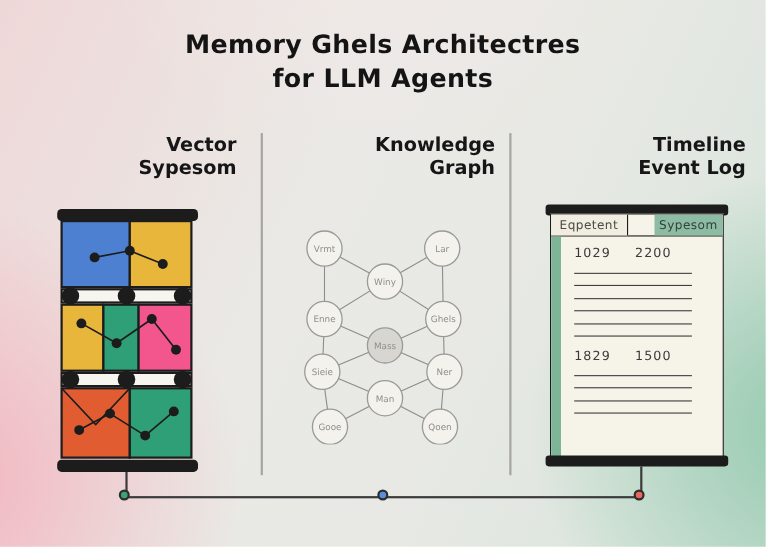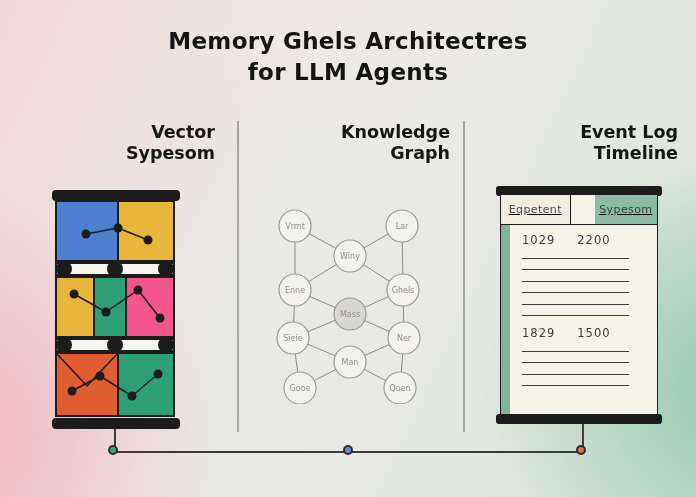--- a/index.html
+++ b/index.html
@@ -41,21 +41,21 @@
 
   
   .eventlog { position:absolute; left:500px; top:186px; width:158px; height:238px; }
   .el-cap { position:absolute; left:-4px; width:166px; height:10px; border-radius:3px; background:#1c1c1c; }
   .el-cap.top { top:0; }
   .el-cap.bottom { top:228px; }
   .el-body {
     position:absolute; top:8px; bottom:8px; left:0; right:0;
     border:1.5px solid #1c1c1c; display:flex; flex-direction:column; overflow:hidden;
   }
-  .el-header { display:flex; height:30px; border-bottom:1.5px solid #1c1c1c; flex:0 0 auto;text-decoration:underline; }
+  .el-header { display:flex; height:20px; border-bottom:1.5px solid #1c1c1c; flex:0 0 auto; }
   .el-h-cell {
     display:flex; align-items:center; justify-content:center;
     font-size:11px; letter-spacing:0.4px; color:#4a4a48;
   }
   .el-h-left  { flex:1.1; border-right:1.5px solid #1c1c1c; }
   .el-h-right { flex:1; color:#35423a;margin-left:24px; }
   .el-main { flex:1; display:flex; }
   .el-stripe { width:9px; flex:0 0 auto; }
   .el-content { flex:1; padding:6px 28px 4px 12px; }
   .el-row-label { display:flex; gap:22px; font-size:11.5px; color:#3a3a3a; letter-spacing:1px; margin:10px 0 2px; }
@@ -87,22 +87,22 @@
 
   <div class="col-header c1">
     <div>Vector</div>
     <div>Sypesom</div>
   </div>
   <div class="col-header c2">
     <div>Knowledge</div>
     <div>Graph</div>
   </div>
   <div class="col-header c3">
+    <div>Timeline</div>
     <div>Event Log</div>
-    <div>Timeline</div>
   </div>
 
   <div class="divider d1"></div>
   <div class="divider d2"></div>
 
   <svg class="vdb" viewBox="0 0 135 245">
     <rect x="2" y="2" width="128" height="11" rx="4" fill="#1c1c1c"></rect>
     <g>
       <rect x="6" y="13" width="62" height="60" stroke="#1c1c1c" stroke-width="2" fill="#4d80d0"></rect>
       <rect x="68" y="13" width="56" height="60" stroke="#1c1c1c" stroke-width="2" fill="#e9b63c"></rect>

